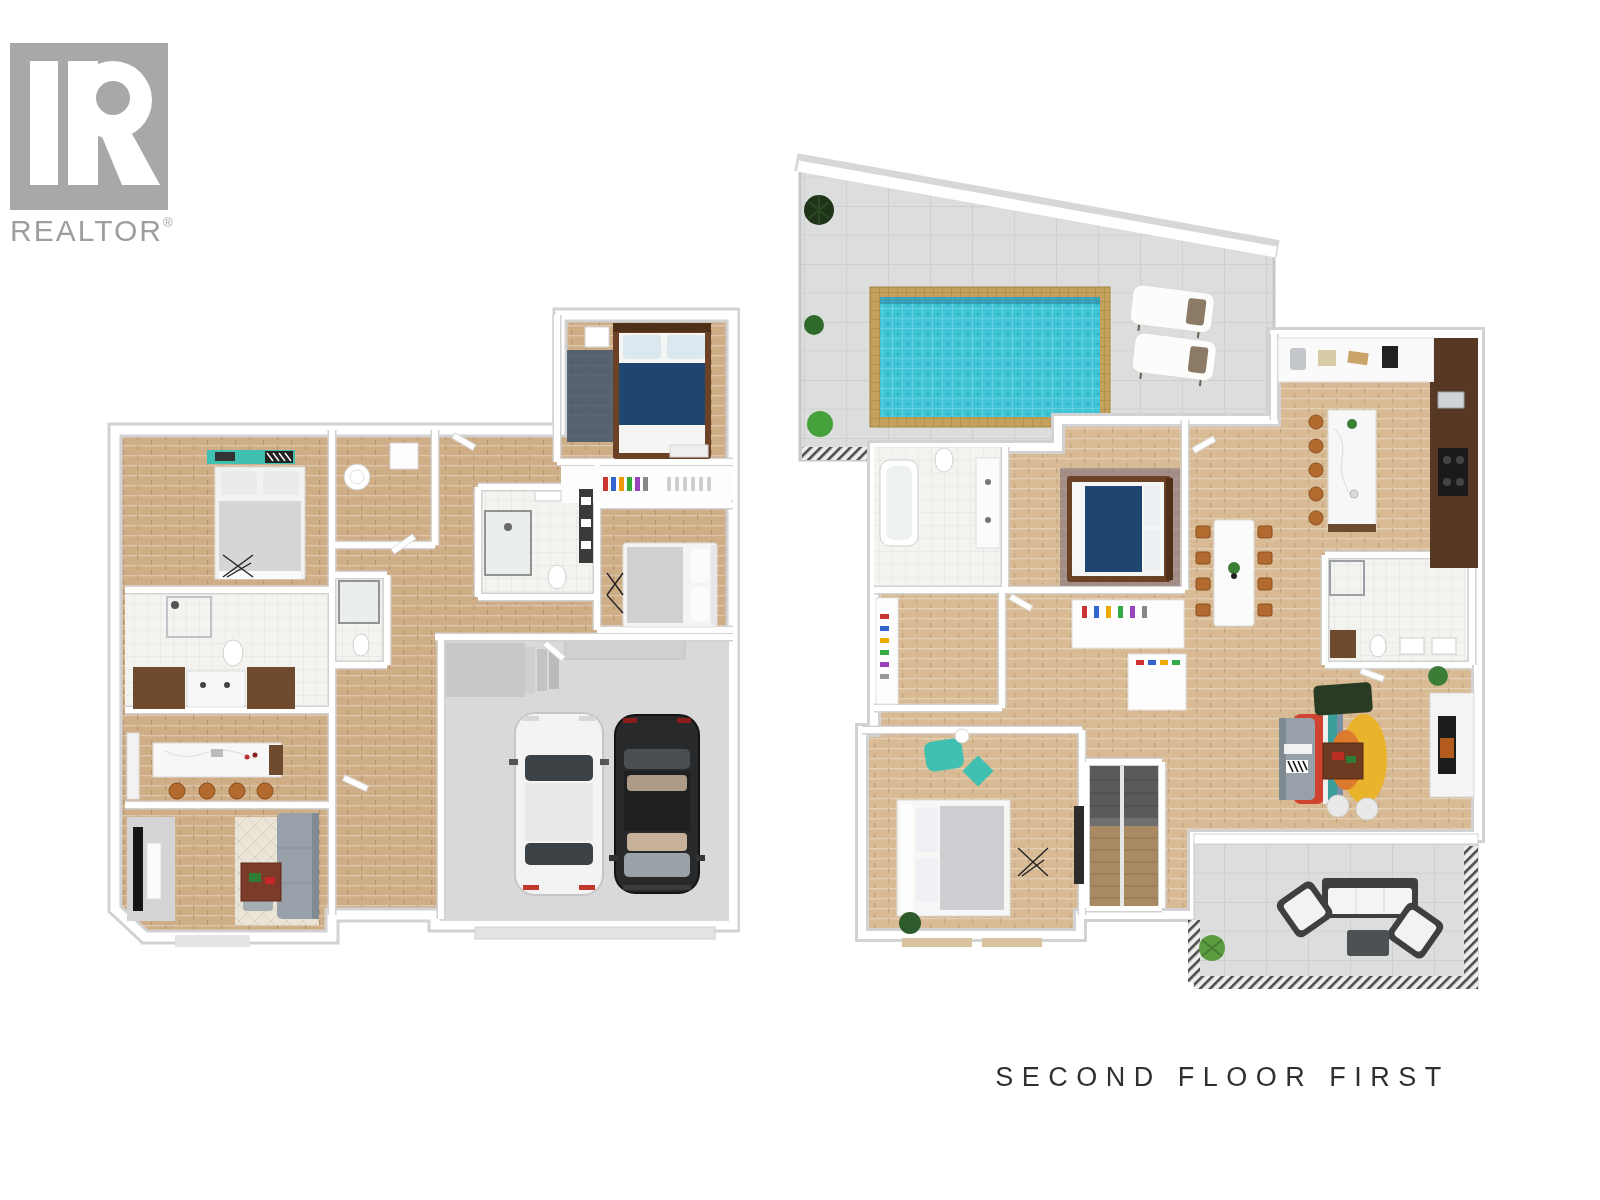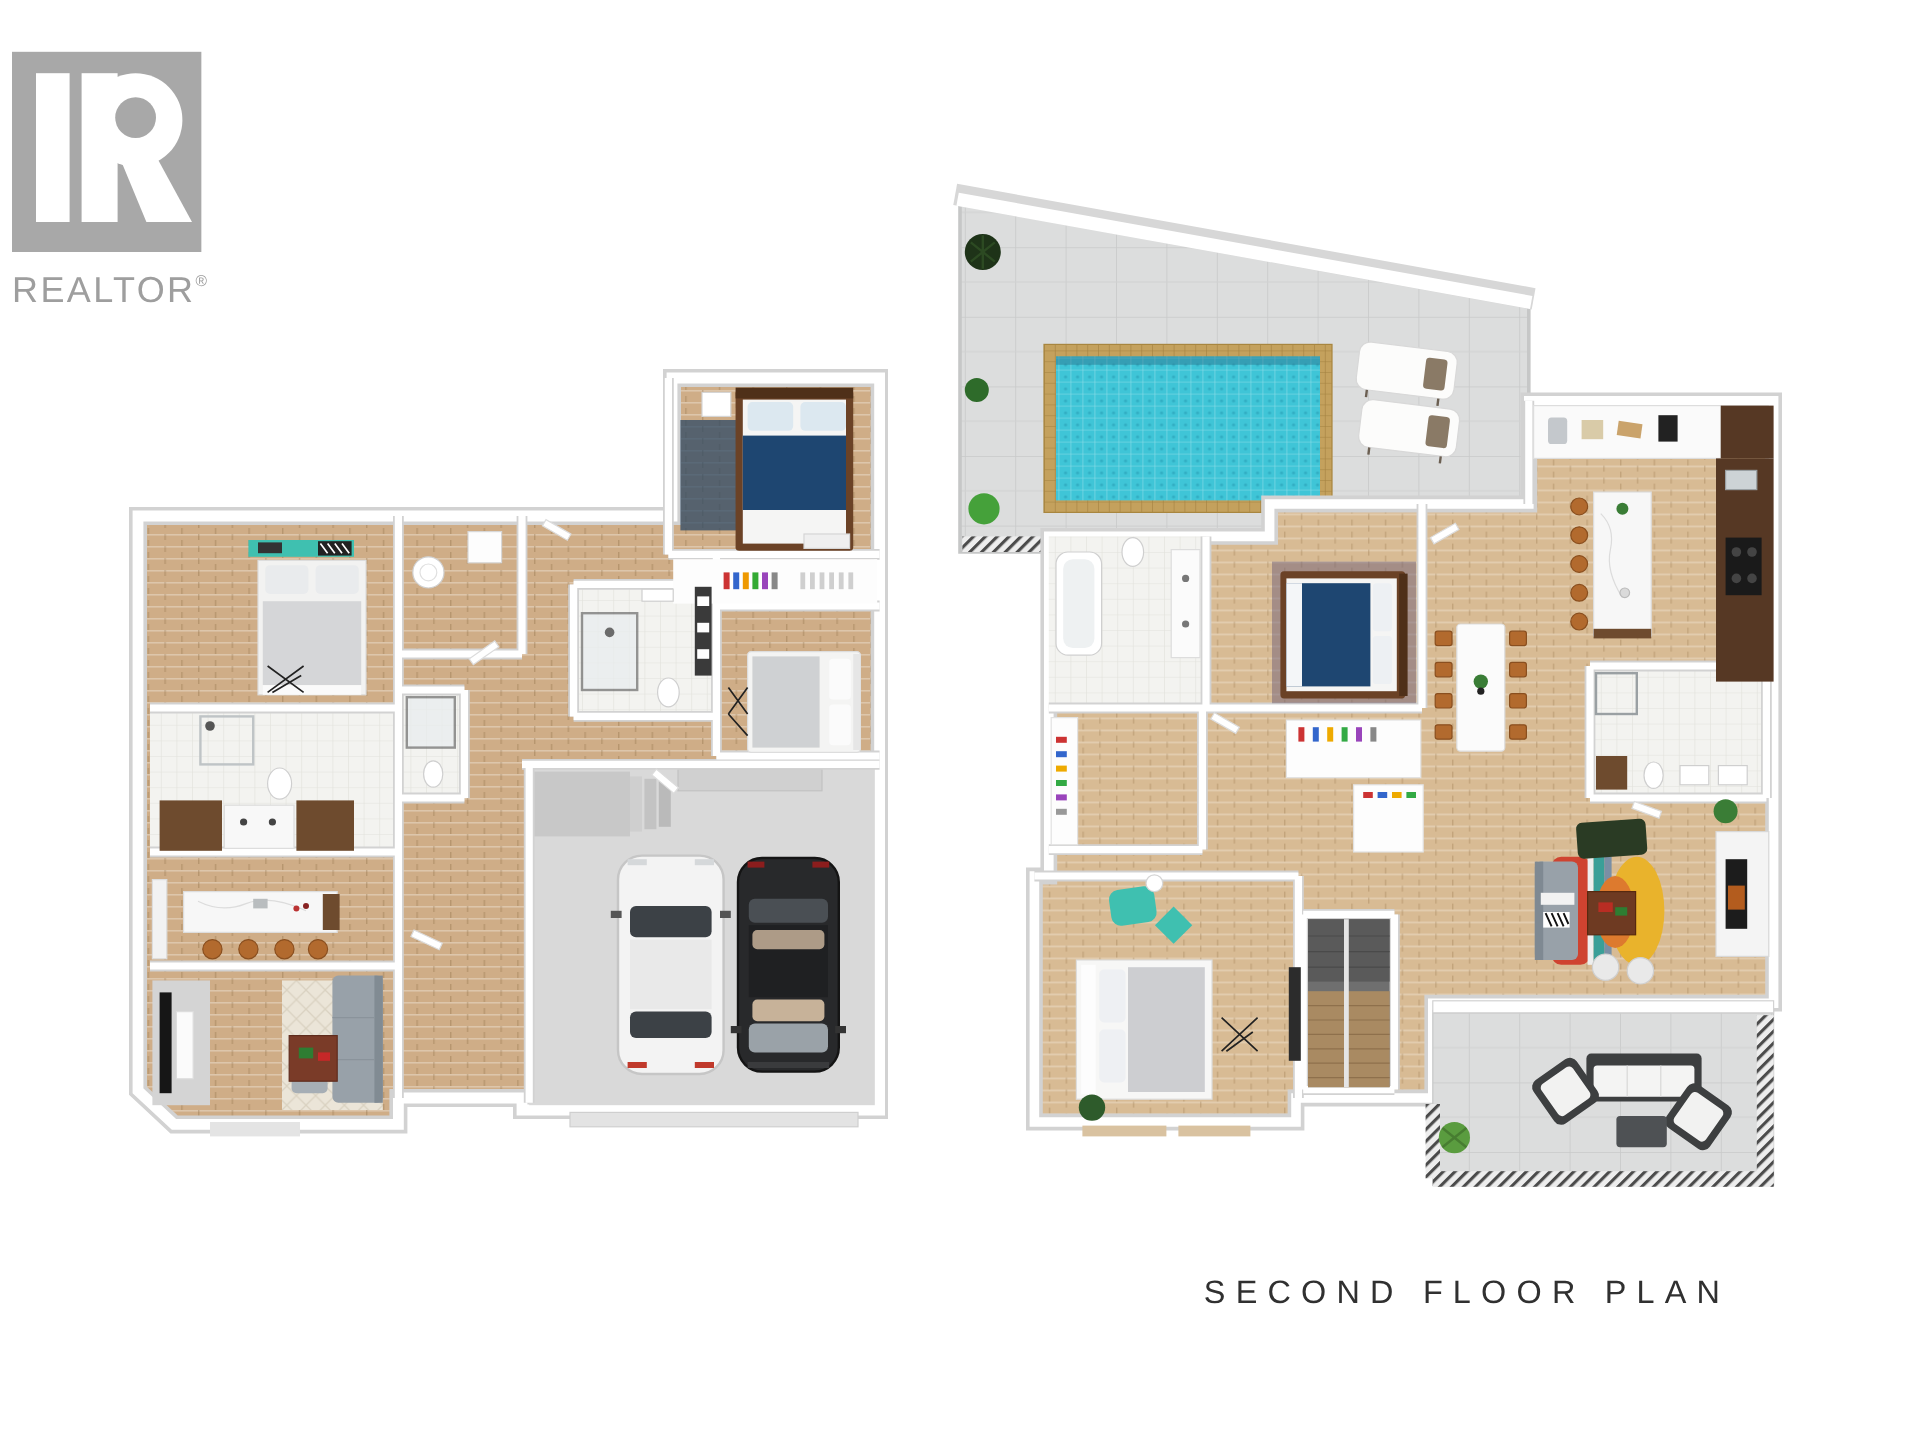--- a/index.html
+++ b/index.html
@@ -1,19 +1,19 @@
 <!DOCTYPE html>
 <html style="--background: #ffffff; --logo-gray: #a8a8a8; --logo-text: #9e9e9e; --label-text: #303030; --wall: #ffffff; --wall-edge: #d2d2d2; --wood: #cfad87; --wood-light: #d8bb94; --tile: #f3f3f0; --deck-tile: #dcdddd; --pool-water: #3fc5d7; --pool-edge: #c4a15d; --garage-floor: #d9d9d9; --bed-blue: #1e4671; --bed-frame: #6b4226; --cabinet-brown: #6e4b2e; --cabinet-dark: #563824; --stool-brown: #b26a2e; --sofa-gray: #98a1a9; --sofa-green: #2a3b24; --rug-red: #cf4330; --rug-yellow: #e9b32c; --rug-orange: #dd7a2e; --accent-teal: #3fc0b0; --plant-green: #3a7d36; --car-white: #f3f3f3; --car-black: #28292b; --stair-gray: #6f6f6f; --railing-dark: #4b4b4b;"><head>
 <meta charset="utf-8">
 <style>
   html,body{margin:0;padding:0;background:#fff;}
   .sheet{position:relative;width:1600px;height:1200px;background:var(--background,#fff);overflow:hidden;
          font-family:"Liberation Sans",sans-serif;}
   .logo{position:absolute;left:10px;top:43px;width:230px;}
-  .logo-text{margin-top:16px;font-size:30px;letter-spacing:2px;color:var(--logo-text,#9e9e9e);
+  .logo-text{margin-top:4px;font-size:30px;letter-spacing:2px;color:var(--logo-text,#9e9e9e);
              font-family:"Liberation Sans",sans-serif;font-weight:400;}
   .logo-text sup{font-size:13px;vertical-align:14px;letter-spacing:0;}
   .plan{position:absolute;margin:0;padding:0;}
   .plan-first{left:95px;top:305px;width:645px;height:660px;}
   .plan-second{left:762px;top:148px;width:724px;height:850px;}
   .plan-label{position:absolute;top:1062px;font-size:27px;font-weight:400;letter-spacing:8.5px;
               color:var(--label-text,#303030);text-align:center;white-space:nowrap;}
   .label-first{left:200px;width:500px;}
   .label-second{left:950px;width:545px;}
   svg{display:block;}
@@ -532,14 +532,14 @@
     </g>
 
     <g fill="#ffffff" stroke="#dcdcdc">
       <rect x="250" y="446" width="24" height="6" transform="rotate(30 250 446)"></rect>
       <rect x="430" y="300" width="24" height="6" transform="rotate(-30 430 300)"></rect>
       <rect x="600" y="520" width="24" height="6" transform="rotate(20 600 520)"></rect>
     </g>
   </svg>
   </figure>
 
-  <div class="plan-label label-second">SECOND FLOOR PLAN</div>
+  <div class="plan-label label-second">SECOND FLOOR FIRST</div>
 </div>
 
 </body></html>

